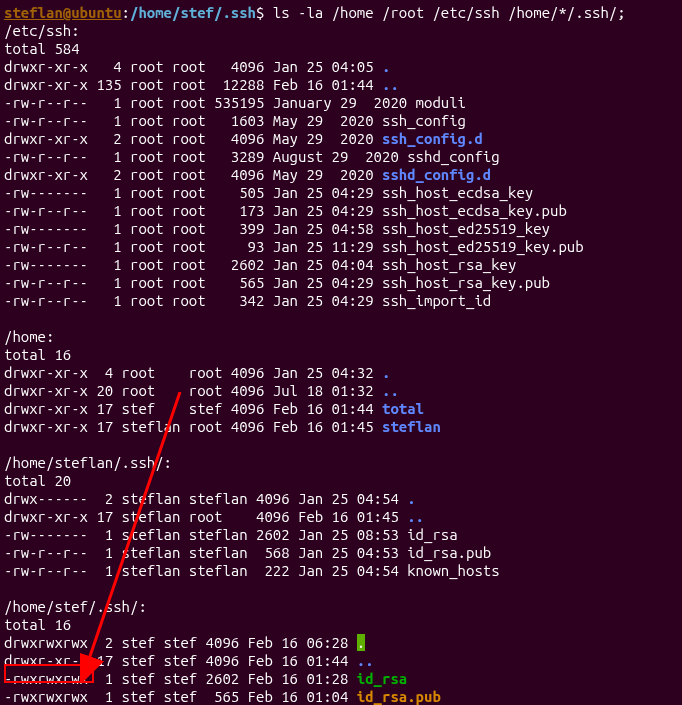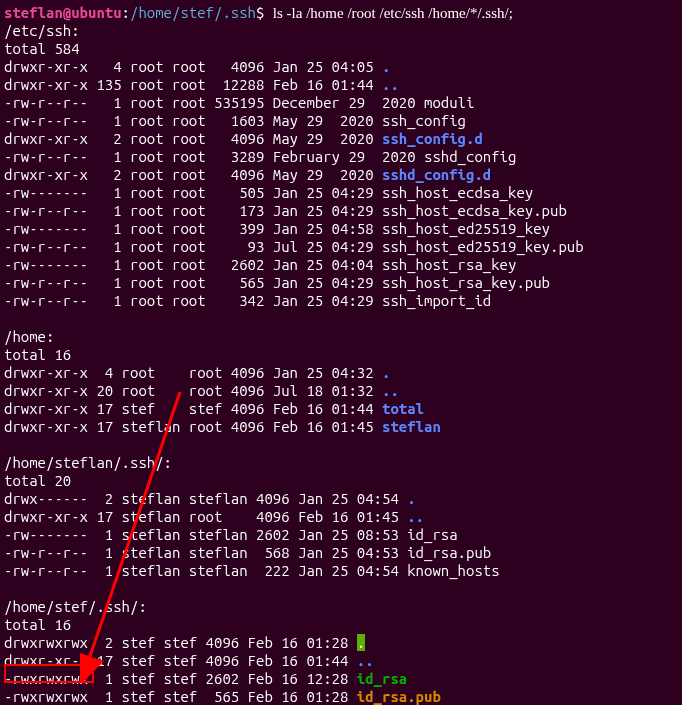--- a/index.html
+++ b/index.html
@@ -10,23 +10,23 @@
     body {
       background: #2c001e;
       font-family: 'Ubuntu Mono', 'DejaVu Sans Mono', 'Consolas', monospace;
       font-size: 15px;
       line-height: 1.2;
       color: #ffffff;
       padding: 4px;
       width: 682px;
       position: relative;
     }
-    .prompt-user { color: #ec4899; font-weight: bold; }
-    .prompt-path { color: #5fafd7; font-weight: normal; margin-top: 6px; }
-    .prompt-cmd { color: #ffffff; font-family: Liberation Serif, serif; }
+    .prompt-user { color: #a16207; font-weight: bold; text-decoration: underline; }
+    .prompt-path { color: #5fafd7; font-weight: bold; margin-top: 6px; }
+    .prompt-cmd { color: #ffffff; }
     .white { color: #ffffff; }
     .blue-bold { color: #5f87ff; font-weight: bold; }
     .orange-bold { color: #d78700; font-weight: bold; }
     .green-bold { color: #00af00; font-weight: bold; }
     .green-bg { background: #5faf00; color: #ffffff; }
     pre {
       white-space: pre;
       font-family: inherit;
     }
     .arrow-container {
@@ -50,29 +50,29 @@
     }
   </style>
 </head>
 <body>
 
 <pre id="term"><span class="prompt-user">steflan@ubuntu</span><span class="white">:</span><span class="prompt-path">/home/stef/.ssh</span><span class="white">$ </span><span class="prompt-cmd">ls -la /home /root /etc/ssh /home/*/.ssh/;</span>
 <span class="white">/etc/ssh:</span>
 <span class="white">total 584</span>
 <span class="white">drwxr-xr-x   4 root root   4096 Jan 25 04:05 </span><span class="blue-bold">.</span>
 <span class="white">drwxr-xr-x 135 root root  12288 Feb 16 01:44 </span><span class="blue-bold">..</span>
-<span class="white">-rw-r--r--   1 root root 535195 December 29  2020 </span><span class="white">moduli</span>
+<span class="white">-rw-r--r--   1 root root 535195 January 29  2020 </span><span class="white">moduli</span>
 <span class="white">-rw-r--r--   1 root root   1603 May 29  2020 </span><span class="white">ssh_config</span>
 <span class="white">drwxr-xr-x   2 root root   4096 May 29  2020 </span><span class="blue-bold">ssh_config.d</span>
-<span class="white">-rw-r--r--   1 root root   3289 February 29  2020 </span><span class="white">sshd_config</span>
+<span class="white">-rw-r--r--   1 root root   3289 August 29  2020 </span><span class="white">sshd_config</span>
 <span class="white">drwxr-xr-x   2 root root   4096 May 29  2020 </span><span class="blue-bold">sshd_config.d</span>
 <span class="white">-rw-------   1 root root    505 Jan 25 04:29 </span><span class="white">ssh_host_ecdsa_key</span>
 <span class="white">-rw-r--r--   1 root root    173 Jan 25 04:29 </span><span class="white">ssh_host_ecdsa_key.pub</span>
 <span class="white">-rw-------   1 root root    399 Jan 25 04:58 </span><span class="white">ssh_host_ed25519_key</span>
-<span class="white">-rw-r--r--   1 root root     93 Jul 25 04:29 </span><span class="white">ssh_host_ed25519_key.pub</span>
+<span class="white">-rw-r--r--   1 root root     93 Jan 25 11:29 </span><span class="white">ssh_host_ed25519_key.pub</span>
 <span class="white">-rw-------   1 root root   2602 Jan 25 04:04 </span><span class="white">ssh_host_rsa_key</span>
 <span class="white">-rw-r--r--   1 root root    565 Jan 25 04:29 </span><span class="white">ssh_host_rsa_key.pub</span>
 <span class="white">-rw-r--r--   1 root root    342 Jan 25 04:29 </span><span class="white">ssh_import_id</span>
 
 <span class="white">/home:</span>
 <span class="white">total 16</span>
 <span class="white">drwxr-xr-x  4 root    root 4096 Jan 25 04:32 </span><span class="blue-bold">.</span>
 <span class="white">drwxr-xr-x 20 root    root 4096 Jul 18 01:32 </span><span class="blue-bold">..</span>
 <span class="white">drwxr-xr-x 17 stef    stef 4096 Feb 16 01:44 </span><span class="blue-bold">total</span>
 <span class="white">drwxr-xr-x 17 steflan root 4096 Feb 16 01:45 </span><span class="blue-bold">steflan</span>
@@ -80,24 +80,24 @@
 <span class="white">/home/steflan/.ssh/:</span>
 <span class="white">total 20</span>
 <span class="white">drwx------  2 steflan steflan 4096 Jan 25 04:54 </span><span class="blue-bold">.</span>
 <span class="white">drwxr-xr-x 17 steflan root    4096 Feb 16 01:45 </span><span class="blue-bold">..</span>
 <span class="white">-rw-------  1 steflan steflan 2602 Jan 25 08:53 </span><span class="white">id_rsa</span>
 <span class="white">-rw-r--r--  1 steflan steflan  568 Jan 25 04:53 </span><span class="white">id_rsa.pub</span>
 <span class="white">-rw-r--r--  1 steflan steflan  222 Jan 25 04:54 </span><span class="white">known_hosts</span>
 
 <span class="white">/home/stef/.ssh/:</span>
 <span class="white">total 16</span>
-<span class="white">drwxrwxrwx  2 stef stef 4096 Feb 16 01:28 </span><span class="green-bg">.</span>
+<span class="white">drwxrwxrwx  2 stef stef 4096 Feb 16 06:28 </span><span class="green-bg">.</span>
 <span class="white">drwxr-xr-x 17 stef stef 4096 Feb 16 01:44 </span><span class="blue-bold">..</span>
-<span class="white">-rwxrwxrwx  1 stef stef 2602 Feb 16 12:28 </span><span class="green-bold">id_rsa</span>
-<span class="white">-rwxrwxrwx  1 stef stef  565 Feb 16 01:28 </span><span class="orange-bold">id_rsa.pub</span>
+<span class="white">-rwxrwxrwx  1 stef stef 2602 Feb 16 01:28 </span><span class="green-bold">id_rsa</span>
+<span class="white">-rwxrwxrwx  1 stef stef  565 Feb 16 01:04 </span><span class="orange-bold">id_rsa.pub</span>
 </pre>
 
 <div class="arrow-container">
   <svg width="120" height="290" viewBox="0 0 120 290">
     <defs>
       <marker id="arrowhead" markerWidth="10" markerHeight="10" refX="2" refY="5" orient="auto">
         <polygon points="0 0, 10 5, 0 10" fill="#ff0000"></polygon>
       </marker>
     </defs>
     <line x1="100" y1="0" x2="8" y2="270" stroke="#ff0000" stroke-width="3" marker-end="url(#arrowhead)"></line>

